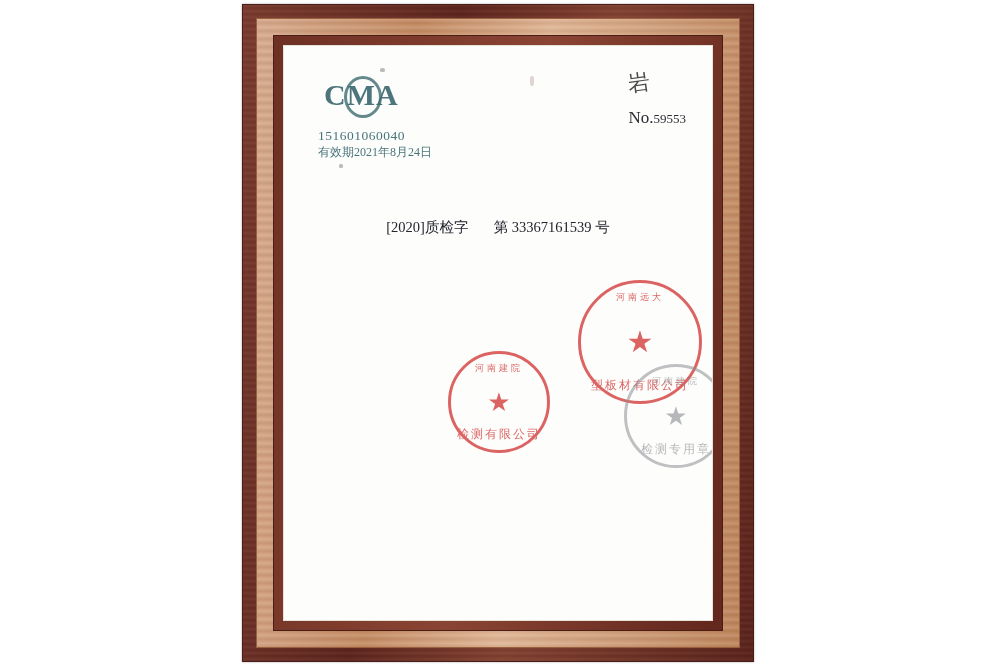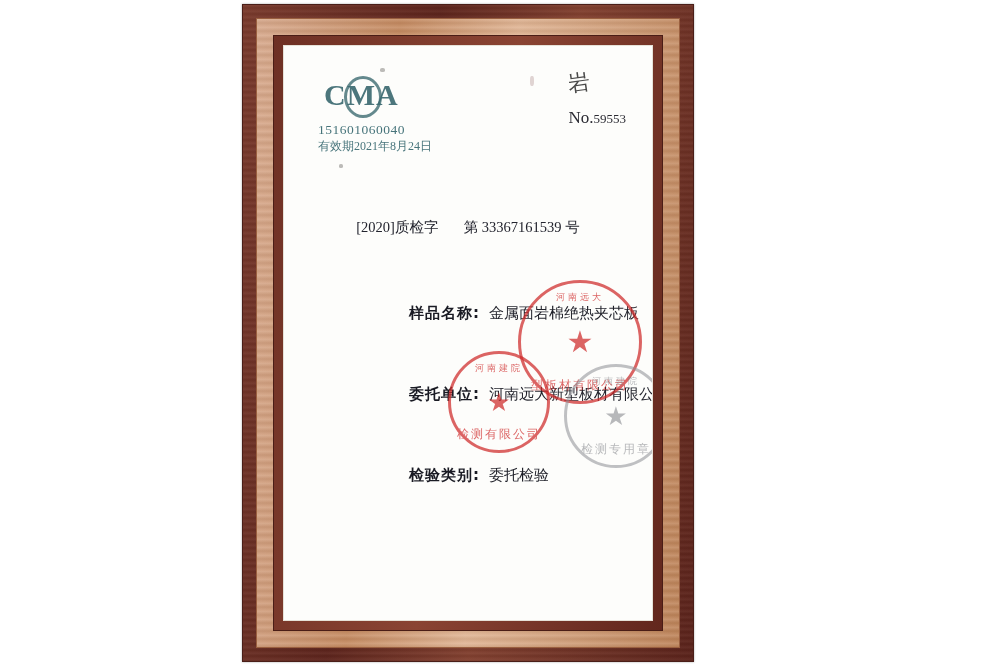--- a/index.html
+++ b/index.html
@@ -18,21 +18,21 @@
     width: 1000px;
     height: 666px;
     background: #ffffff;
   }
 
   
   .cert-frame {
     position: absolute;
     left: 242px;
     top: 4px;
-    width: 452px;
+    width: 512px;
     height: 658px;
     box-sizing: border-box;
     background: #701a75;
     border: 1px solid #4a1e18;
     box-shadow: 0 0 2px rgba(0,0,0,0.35);
   }
   
   .frame-outer {
     position: absolute;
     inset: 0;
@@ -119,21 +119,21 @@
     top: 0px;
     width: 32px;
     height: 36px;
     border: 3px solid #3d6b72;
     border-radius: 50%;
     opacity: 0.8;
   }
   .cma-num {
     font-size: 13.5px;
     letter-spacing: 0.5px;
-    margin-top: 6px;
+    margin-top: 12px;
     opacity: 0.95;
     white-space: nowrap;
   }
   .cma-valid {
     font-size: 12px;
     letter-spacing: 0;
     margin-top: 2px;
     white-space: nowrap;
     opacity: 0.95;
   }
@@ -362,34 +362,20 @@
           <span class="no-prefix">No.</span><span>59553</span>
         </div>
 
 
         <div class="cert-subcode">
           <span>[2020]质检字</span>
           <span class="gap"></span>
           <span>第 33367161539 号</span>
         </div>
 
-        <div class="fields">
-          <div class="field-row">
-            <span class="field-label">样品名称:</span>
-            <span class="field-value">金属面岩棉绝热夹芯板</span>
-          </div>
-          <div class="field-row">
-            <span class="field-label">委托单位:</span>
-            <span class="field-value">河南远大新型板材有限公司</span>
-          </div>
-          <div class="field-row">
-            <span class="field-label">检验类别:</span>
-            <span class="field-value">委托检验</span>
-          </div>
-        </div>
 
 
         <div class="speck" style="left:96px;top:22px;width:5px;height:4px;"></div>
         <div class="speck" style="left:246px;top:30px;width:4px;height:10px;background:#a88;opacity:0.35;"></div>
         <div class="speck" style="left:55px;top:118px;width:4px;height:4px;"></div>
 
         <div class="stamp stamp-red" id="stamp-main">
           <div class="stamp-inner">
             <div class="stamp-arc">河南远大</div>
             <div class="stamp-star">★</div>

